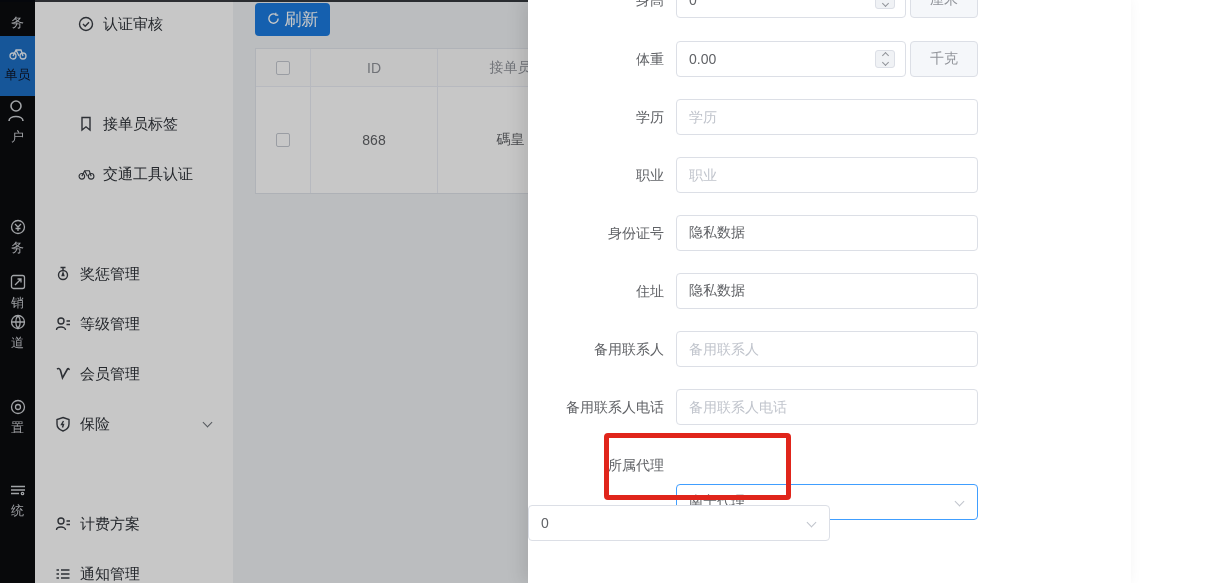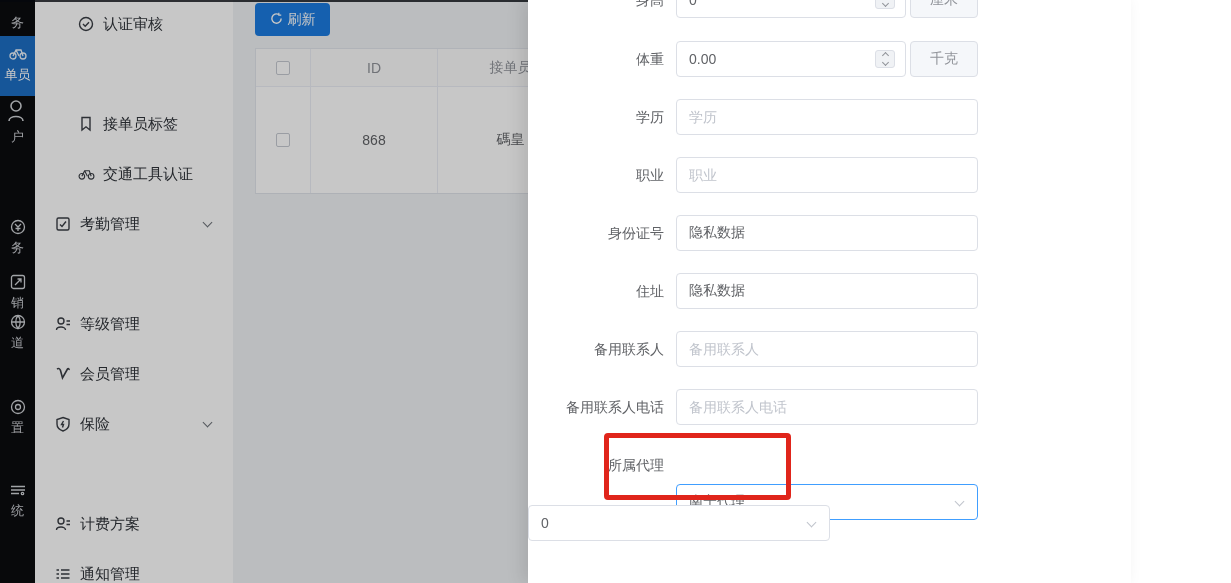--- a/index.html
+++ b/index.html
@@ -5,34 +5,34 @@
   * { margin:0; padding:0; box-sizing:border-box; }
   html,body { width:1231px; height:583px; overflow:hidden; }
   body { font-family:"Liberation Sans", sans-serif; background:#fff; }
   .app { position:relative; width:1231px; height:583px; overflow:hidden; }
 
   
   .rail { position:absolute; left:0; top:0; width:35px; height:583px; background:#0b0c0f; z-index:1; }
   .rail-label { position:absolute; width:35px; text-align:center; color:#c9ccd1; font-size:13px; white-space:nowrap; overflow:hidden; }
   .rail-icon { position:absolute; width:35px; text-align:center; color:#cfd2d6; }
   .rail-active { position:absolute; left:0; top:36px; width:35px; height:60px; background:#1d6fc4; }
-  .rail-active .rail-label { color:#ffffff; }
+  .rail-active .rail-label { color:#0f172a; }
   .rail svg { vertical-align:middle; }
 
   
   .sidebar { position:absolute; left:35px; top:0; width:198px; height:583px; background:#ffffff; z-index:1; }
   .menu-item { position:absolute; left:0; width:198px; height:20px; display:flex; align-items:center; color:#30343a; font-size:15px; cursor:pointer; }
   .menu-item .mi-icon { width:16px; height:16px; margin-right:9px; color:#3a3e45; flex:0 0 16px; }
   .menu-item.child { padding-left:43px; }
   .menu-item.top { padding-left:20px; }
   .mi-arrow { position:absolute; right:22px; width:7px; height:7px; border-right:1.5px solid #6d7278; border-bottom:1.5px solid #6d7278; transform:rotate(45deg); top:5px; }
 
   
   .content { position:absolute; left:233px; top:0; width:295px; height:583px; background:#f0f2f5; z-index:1; }
-  .refresh-btn { position:absolute; left:22px; top:3px; width:75px; height:33px; background:#1b7ce0; border:none; border-radius:4px; color:#fff; font-size:14px; display:flex; align-items:center; justify-content:center; gap:5px; cursor:pointer; font-family:inherit; }
+  .refresh-btn { position:absolute; left:22px; top:3px; width:75px; height:33px; background:#1b7ce0; border:none; border-radius:4px; color:#fff; font-size:17px; display:flex; align-items:center; justify-content:center; gap:5px; cursor:pointer; font-family:inherit; }
   .dtable { position:absolute; left:22px; top:48px; width:330px; background:#fff; border:1px solid #e2e6ec; border-bottom:1px solid #dfe3e9;text-align:center; }
   .trow { display:flex; }
   .trow.head { height:38px; background:#fbfbfc; }
   .trow.body { height:106px; }
   .tcell { display:flex; align-items:center; justify-content:center; border-right:1px solid #ebeef5; font-size:14px; color:#606266; }
   .trow.head .tcell { color:#909399; border-bottom:1px solid #ebeef5; }
   .tcell.c0 { width:55px; } .tcell.c1 { width:127px; } .tcell.c2 { flex:1; }
   .cbx { width:14px; height:14px; border:1px solid #c6cad1; border-radius:2px; background:#fff; cursor:pointer; }
 
   
@@ -140,27 +140,26 @@
       <span>接单员标签</span>
     </div>
     <div class="menu-item child" style="top:164px">
       <span class="mi-icon"><svg width="17" height="13" viewBox="0 0 18 14" fill="none" stroke="currentColor" stroke-width="1.2">
             <circle cx="4" cy="10" r="3"></circle>
             <circle cx="14" cy="10" r="3"></circle>
             <path d="M4 10 L7 4 L12 4 L14 10 M7 4 L10 10"></path>
           </svg></span>
       <span>交通工具认证</span>
     </div>
-    <div class="menu-item top" style="top:214px">
-      <span class="mi-icon"><svg width="16" height="16" viewBox="0 0 16 16" fill="none" stroke="currentColor" stroke-width="1.4">
-            <rect x="2" y="2" width="12" height="12" rx="1.5"></rect>
-            <path d="M5 8.5 L7 10.5 L11 5.5"></path>
-          </svg></span>
-      <span>考勤管理</span>
-      <span class="mi-arrow"></span>
+    <div class="menu-item top" style="top:264px">
+      <span class="mi-icon"><svg width="16" height="16" viewBox="0 0 16 16" fill="none" stroke="currentColor" stroke-width="1.4">
+            <circle cx="8" cy="9" r="4.5"></circle>
+            <path d="M5.5 1.5 H10.5 M8 1.5 V4.5 M8 7 L8.8 9.5 H7.2 Z"></path>
+          </svg></span>
+      <span>奖惩管理</span>
     </div>
     <div class="menu-item top" style="top:314px">
       <span class="mi-icon"><svg width="16" height="16" viewBox="0 0 16 16" fill="none" stroke="currentColor" stroke-width="1.4">
             <circle cx="6" cy="5" r="3"></circle>
             <path d="M1.5 14 C1.5 10 10.5 10 10.5 14 M11.5 5 H15 M11.5 8.5 H15"></path>
           </svg></span>
       <span>等级管理</span>
     </div>
     <div class="menu-item top" style="top:364px">
       <span class="mi-icon"><svg width="16" height="16" viewBox="0 0 16 16" fill="none" stroke="currentColor" stroke-width="1.6">

